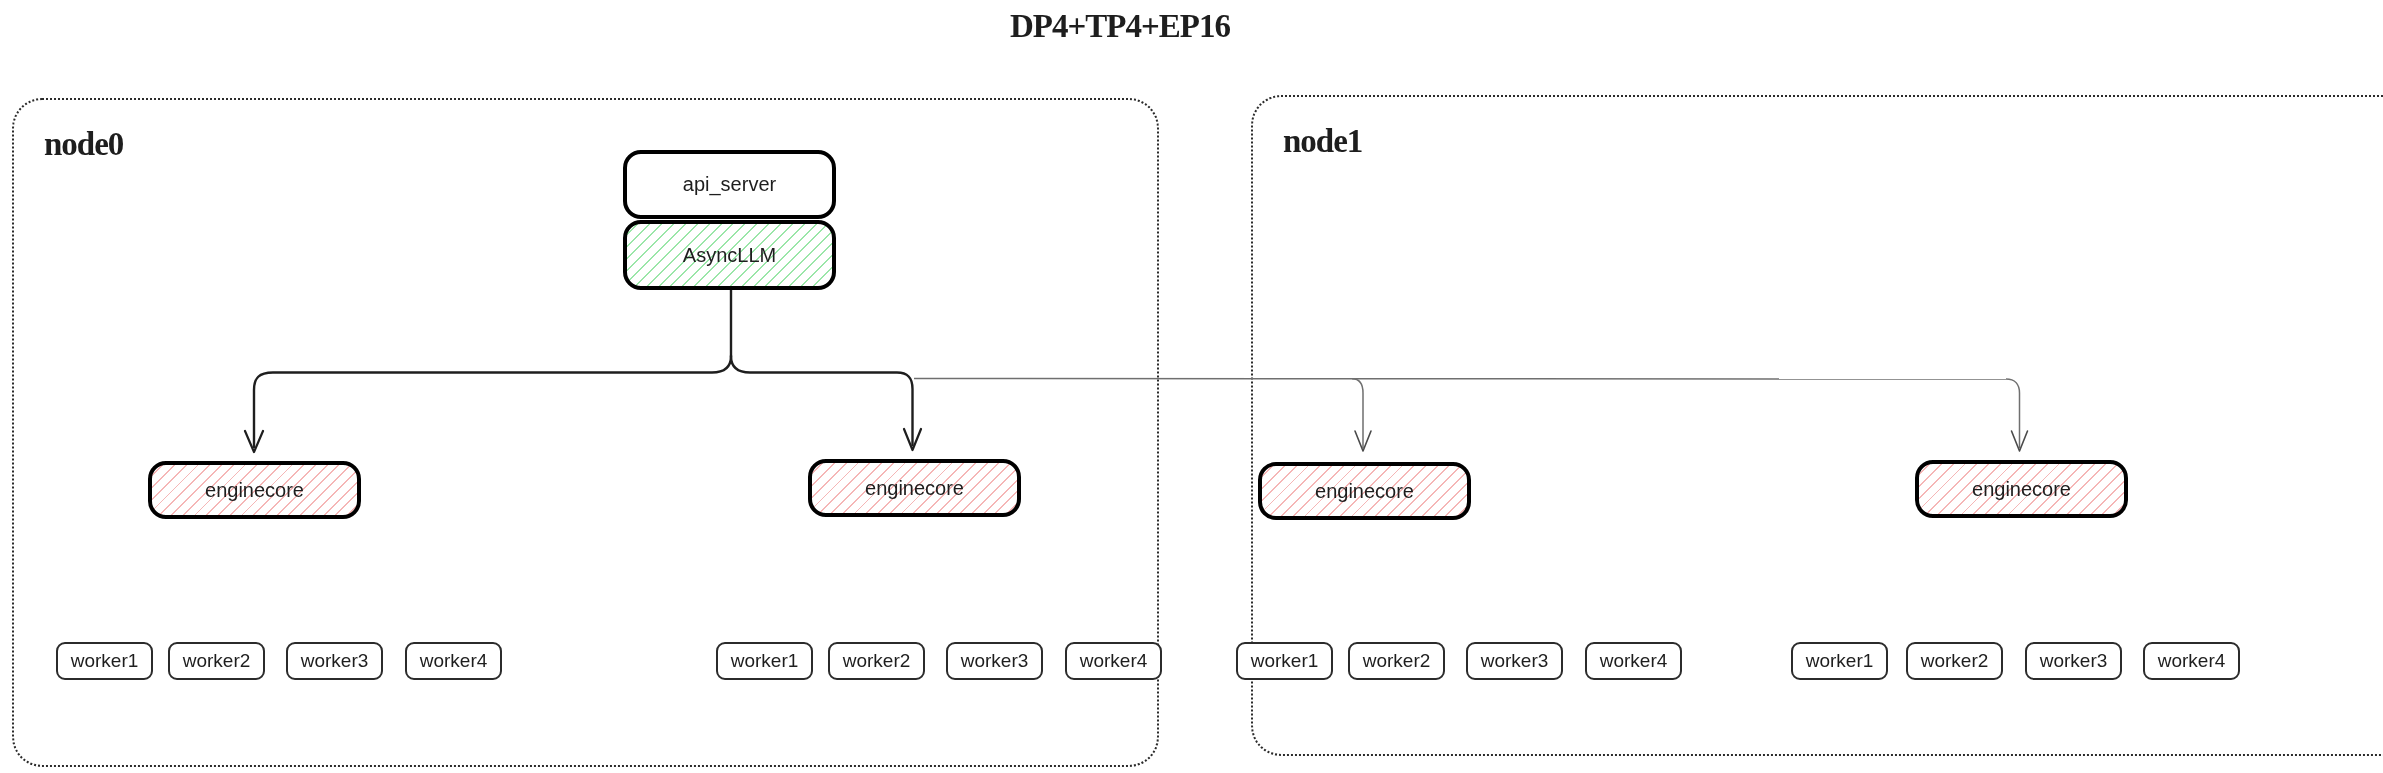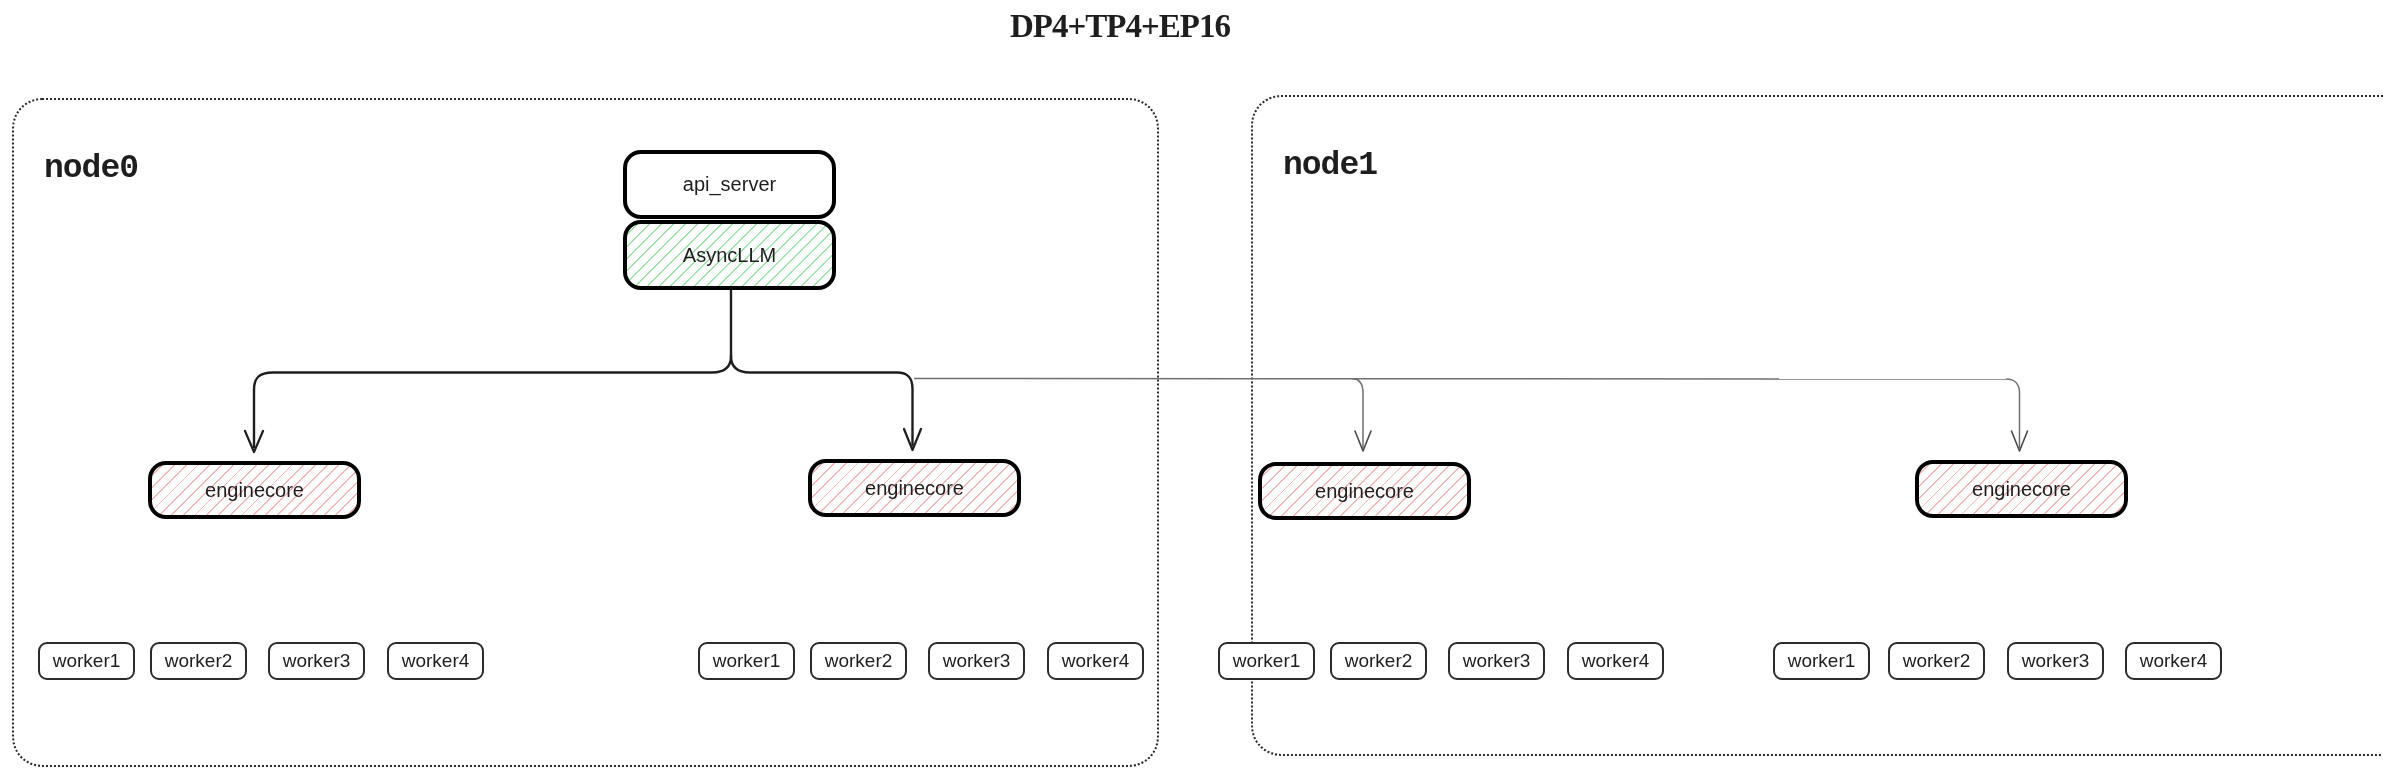--- a/index.html
+++ b/index.html
@@ -27,26 +27,25 @@
     position: absolute;
     border: 2.5px dotted #2b2b2b;
     border-radius: 30px;
     background: transparent;
   }
   .node0 { left: 12px;   top: 98px; width: 1143px; height: 665px; }
   .node1 { left: 1251px; top: 95px; width: 1188px; height: 657px; }
   .node-label {
     position: absolute;
     left: 30px; top: 26px;
-    font-family: Liberation Mono, monospace;
+    font-family: Liberation Serif, serif;
     font-size: 33px;
     font-weight: 600;
     letter-spacing: -1px;
     color: #1e1e1e;
-    margin-top: 24px;
   }
   .box {
     position: absolute;
     box-sizing: border-box;
     border: 4px solid #000000;
     background: #ffffff;
     display: flex;
     align-items: center;
     justify-content: center;
     font-size: 20px;
@@ -76,20 +75,21 @@
     box-sizing: border-box;
     border: 2px solid #2b2b2b;
     border-radius: 9px;
     background: #ffffff;
     display: flex;
     align-items: center;
     justify-content: center;
     font-size: 19px;
     color: #1e1e1e;
     z-index: 2;
+    margin-left: 18px;
   }
   svg.wires {
     position: absolute;
     left: 0; top: 0;
     z-index: 1;
     pointer-events: none;
   }
 </style>
 </head>
 <body>

